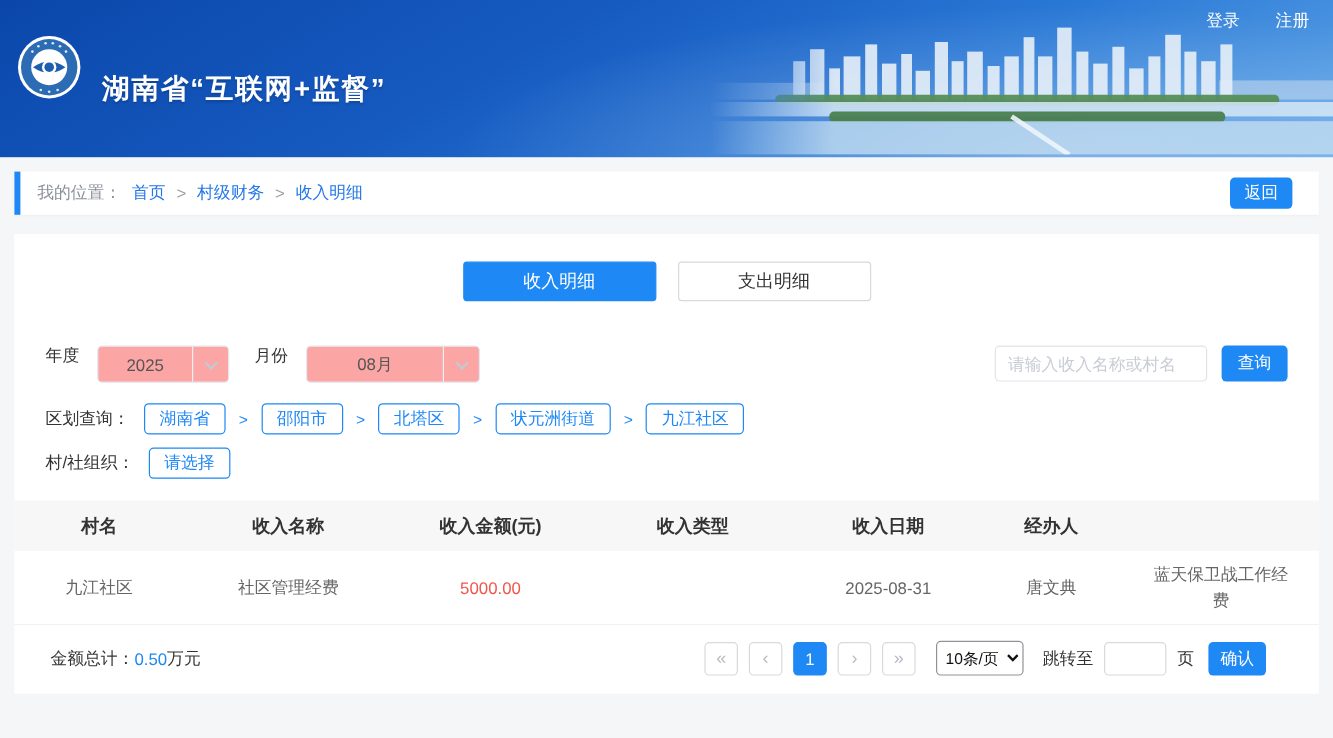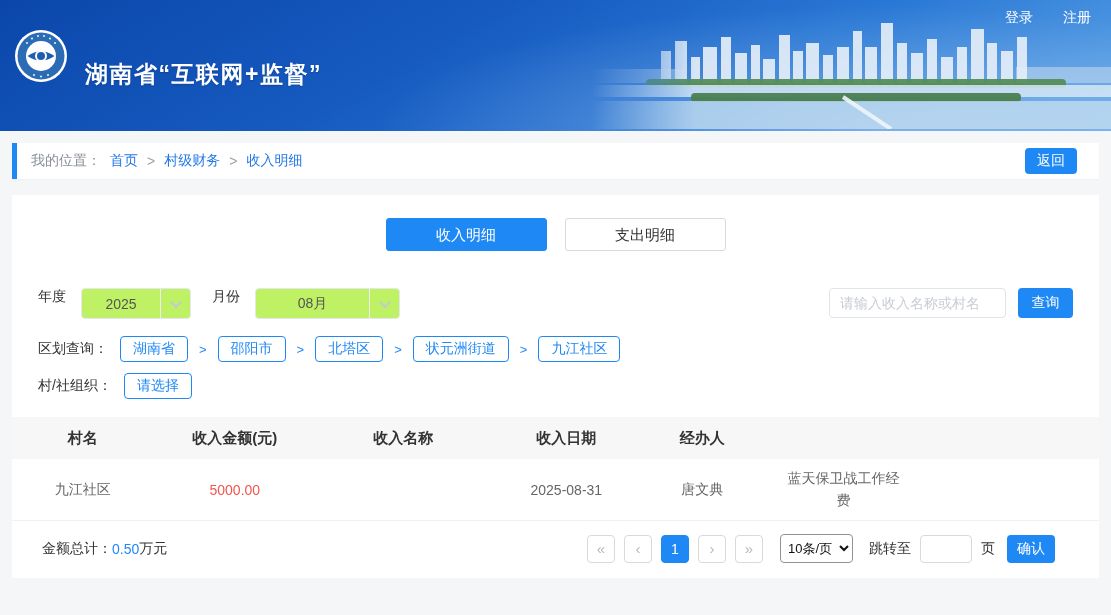--- a/index.html
+++ b/index.html
@@ -55,21 +55,21 @@
   .tab {
     width:161px; height:33px; line-height:31px; text-align:center;
     font-size:15px; border-radius:3px; cursor:pointer; border:1px solid transparent;
   }
   .tab.active { background:#1e88f5; color:#fff; border-color:#1e88f5; }
   .tab.inactive { background:#fff; color:#333; border-color:#d9d9d9; }
   
   .filter-row { display:flex; margin:37px 26px 0; font-size:14px; color:#333; }
   .sel {
     display:flex; align-items:stretch; border:1px solid #e4e7ed; border-radius:4px;
-    height:31px; background:#bef264; margin-left:15px; cursor:pointer;
+    height:31px; background:#fca5a5; margin-left:15px; cursor:pointer;
   }
   .sel-value { display:flex; align-items:center; justify-content:center; color:#555; }
   .sel.year .sel-value { width:78px; }
   .sel.month .sel-value { width:113px; }
   .sel-caret { width:30px; border-left:1px solid #eef0f3; display:flex; align-items:center; justify-content:center; }
   .caret-down {
     width:8px; height:8px; border-right:2px solid #c4c9d1; border-bottom:2px solid #c4c9d1;
     transform:rotate(45deg) translate(-1px,-1px);
   }
   .month-label { margin-left:21px; }
@@ -254,27 +254,29 @@
   </div>
 
   <div class="region-row org-row">
     <span class="lbl">村/社组织：</span>
     <button class="region-btn">请选择</button>
   </div>
 
   <div class="tbl">
     <div class="thead">
       <div class="cell c1">村名</div>
+      <div class="cell c2">收入名称</div>
       <div class="cell c3">收入金额(元)</div>
-      <div class="cell c2">收入名称</div>
+      <div class="cell c4">收入类型</div>
       <div class="cell c5">收入日期</div>
       <div class="cell c6">经办人</div>
     </div>
     <div class="trow">
       <div class="cell c1">九江社区</div>
+      <div class="cell c2">社区管理经费</div>
       <div class="cell c3 amount">5000.00</div>
       <div class="cell c4"></div>
       <div class="cell c5">2025-08-31</div>
       <div class="cell c6">唐文典</div>
       <div class="cell c7"><span class="summary-text">蓝天保卫战工作经费</span></div>
     </div>
   </div>
 
   <div class="card-footer">
     <span>金额总计：</span>

